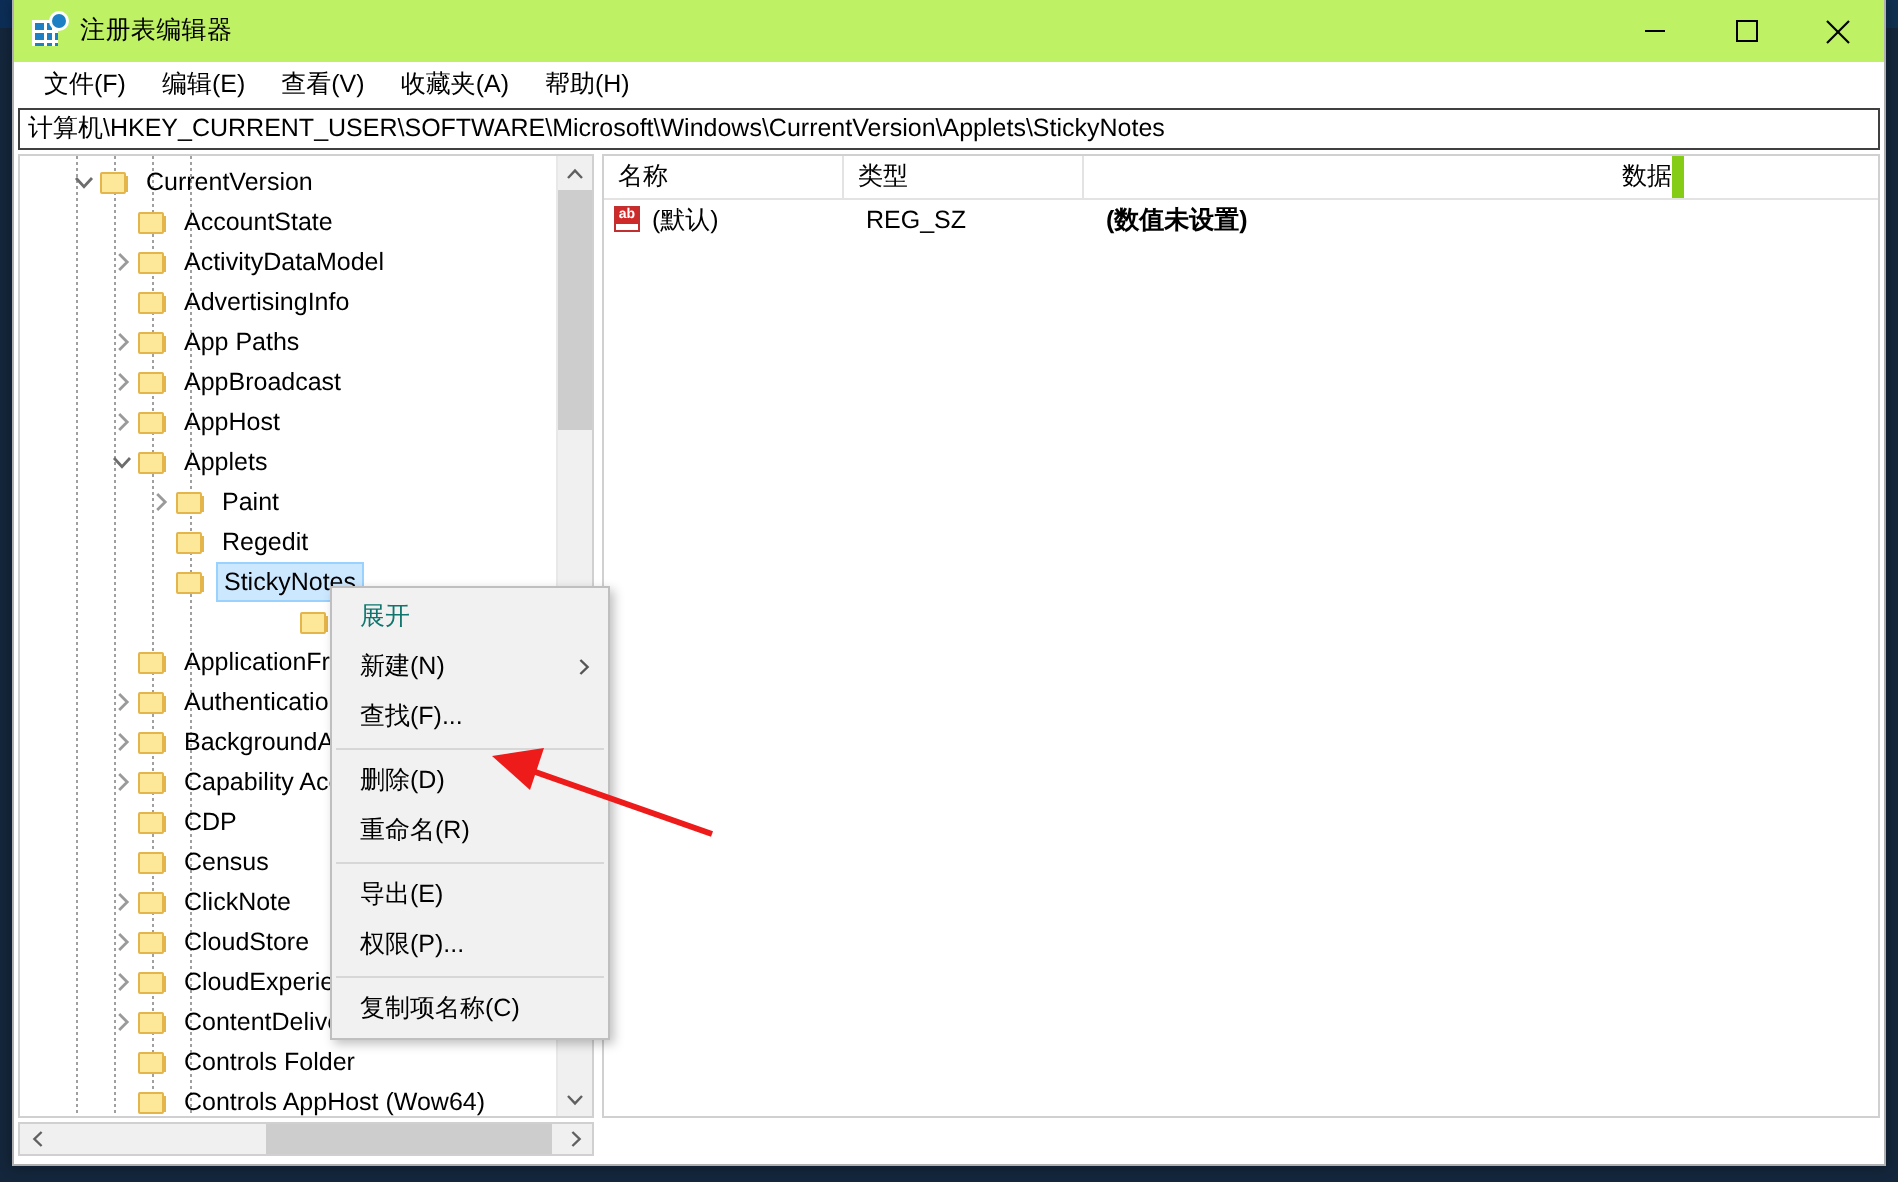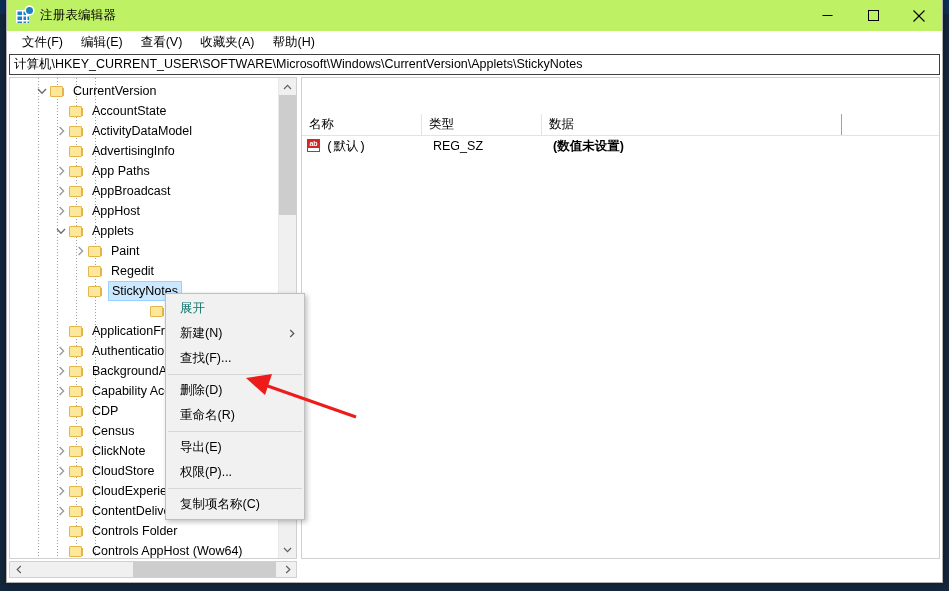--- a/index.html
+++ b/index.html
@@ -207,34 +207,33 @@
     background-size: 1px 3px;
     background-repeat: repeat-y;
   }
 
   
   .colheader {
     height: 21px;
     display: flex;
     background: #ffffff;
     border-bottom: 1px solid #e3e3e3;
-    margin-top: 36px;
   }
   .col {
     font-size: 12.5px;
     color: #000;
     padding: 2px 0 0 7px;
     box-sizing: border-box;
     border-right: 1px solid #e3e3e3;
     height: 21px;
     white-space: nowrap;
   }
   .col.c1 { width: 120px; }
   .col.c2 { width: 120px; }
-  .col.c3 { width: 300px; border-right: 1px solid #84cc16; }
+  .col.c3 { width: 300px; border-right: 6px solid #84cc16; text-align: right; }
   .valrow {
     height: 20px;
     display: flex;
     align-items: center;
     padding-left: 5px;
   }
   .ab-icon {
     width: 15px; height: 14px; flex: none;
     position: relative;
     margin-right: 4px;
@@ -251,21 +250,21 @@
     width: 11px; height: 8px;
     background: #cf2a2a;
     color: #ffffff;
     font-size: 7px;
     line-height: 8px;
     text-align: center;
     font-family: "Liberation Sans", sans-serif;
     font-weight: bold;
   }
   .vcell { font-size: 12.5px; color: #000; white-space: nowrap; box-sizing:border-box; }
-  .vcell.v1 { width: 107px; font-family: Liberation Mono, monospace; }
+  .vcell.v1 { width: 107px; }
   .vcell.v2 { width: 120px; }
   .vcell.v3 { width: 300px; font-weight: bold; }
 
   
   .vscroll {
     position: absolute;
     right: 0; top: 0; bottom: 0;
     width: 17px;
     background: #f0f0f0;
     border-left: 1px solid #e8e8e8;

